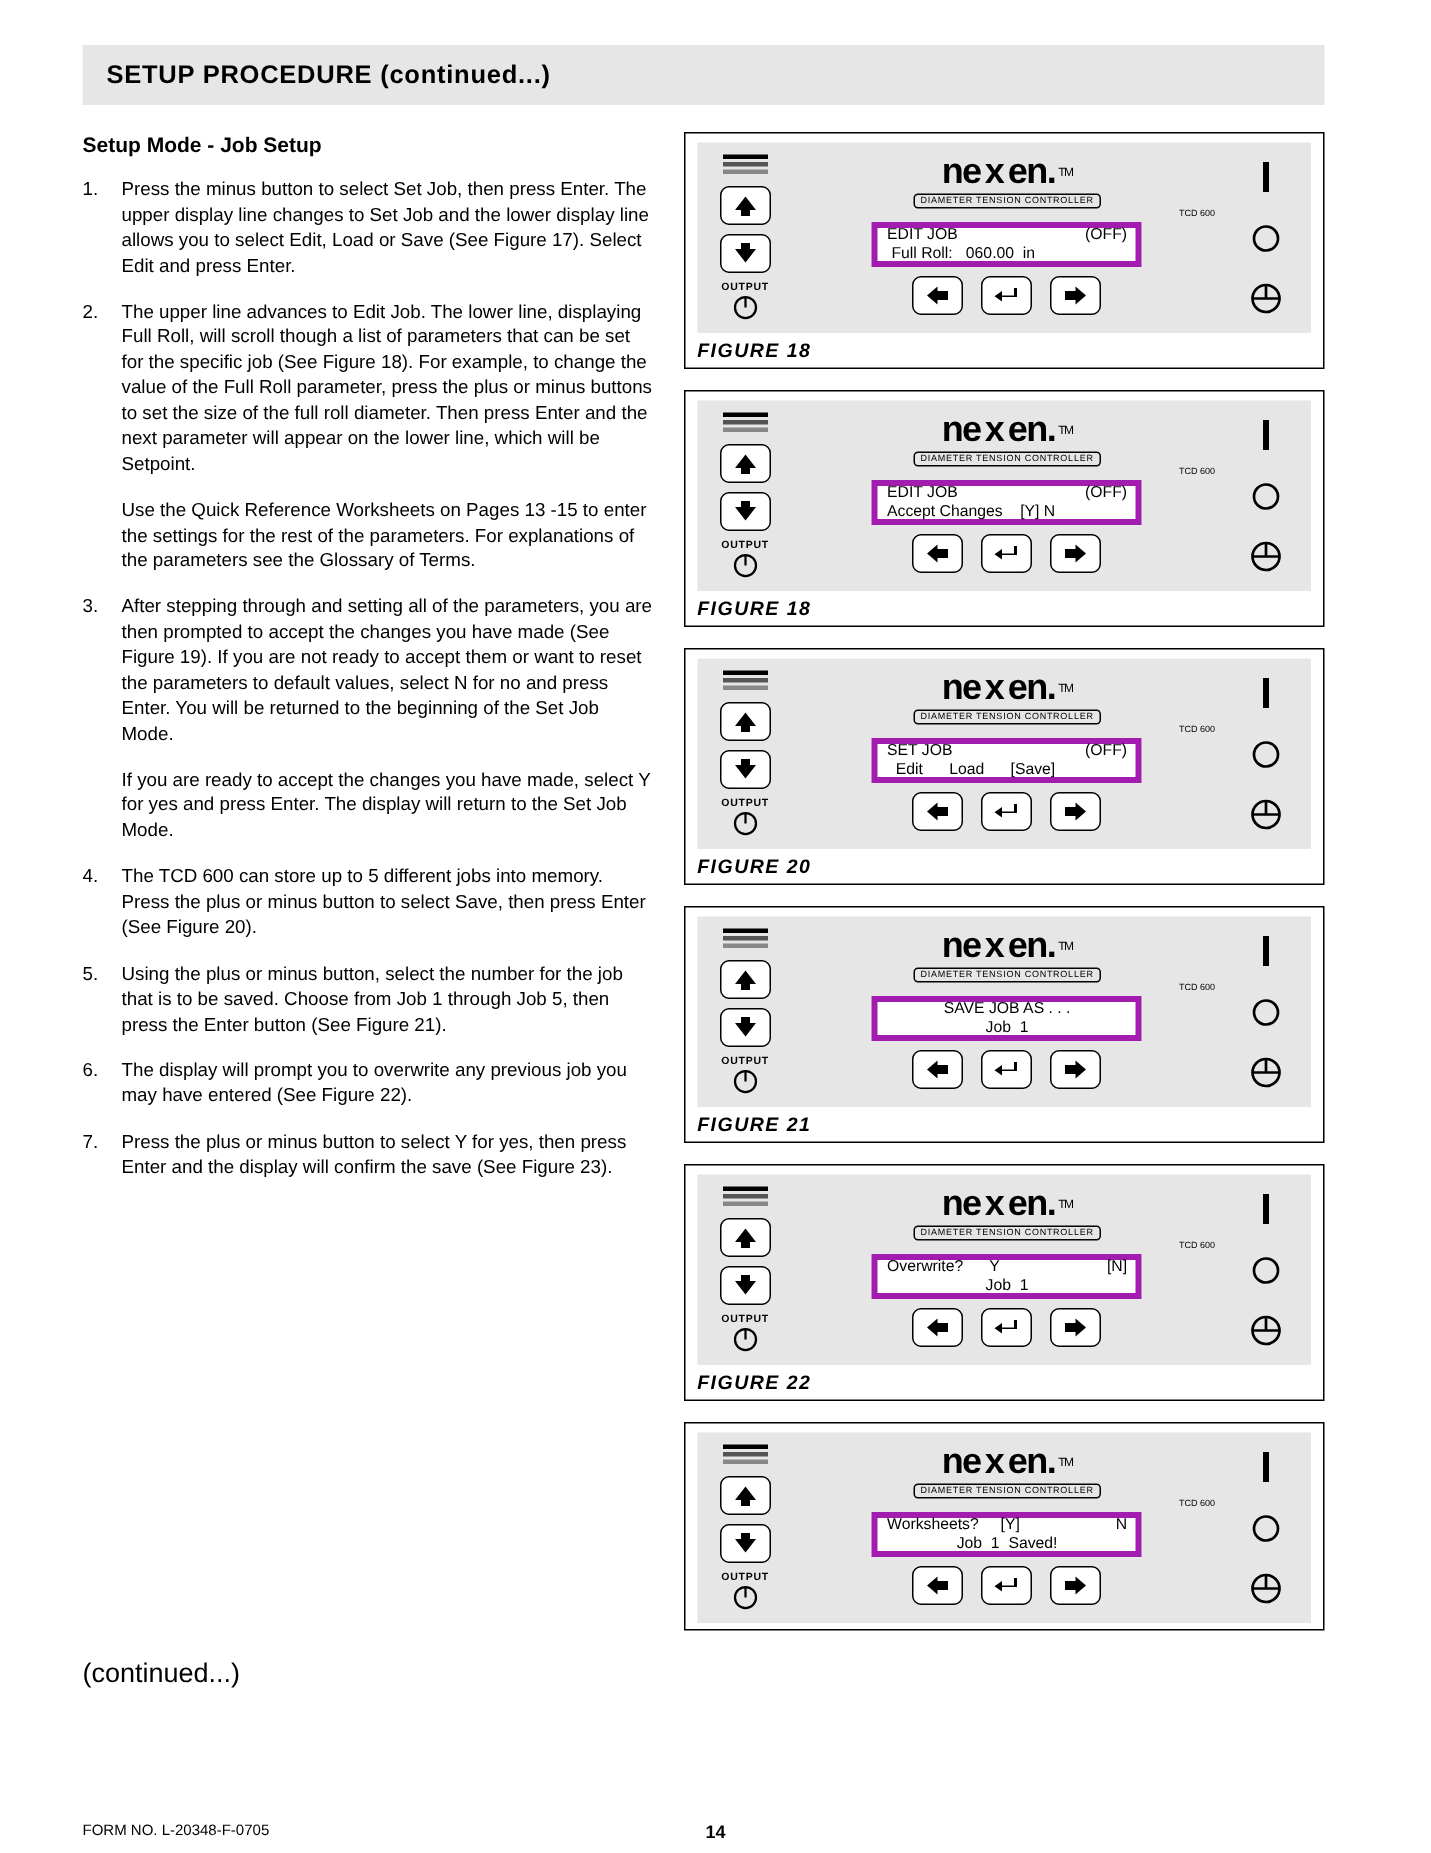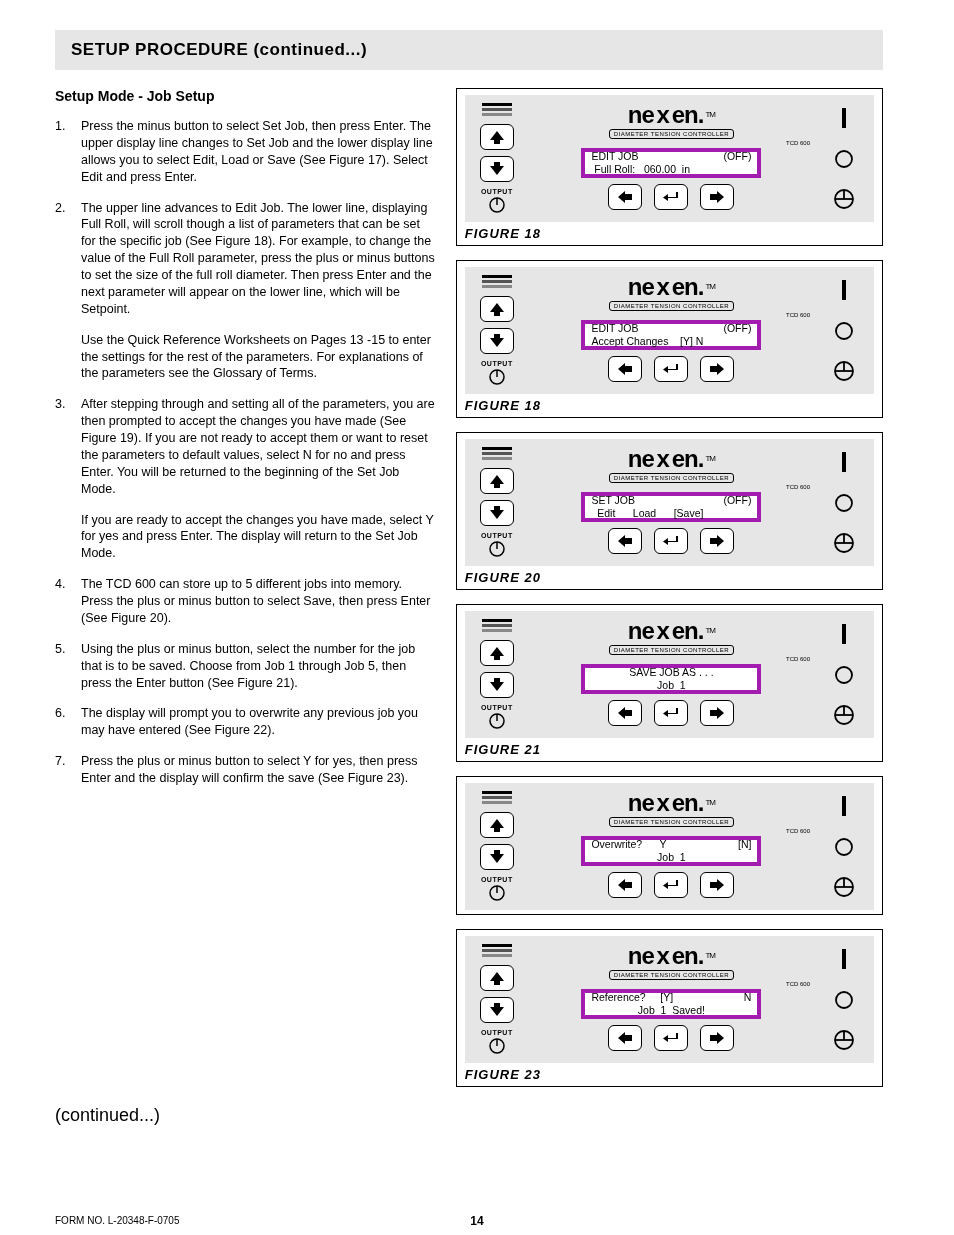--- a/index.html
+++ b/index.html
@@ -630,20 +630,21 @@
               </div>
               <div class="rbtn">
                 <svg width="24" height="24" viewBox="0 0 24 24">
                   <circle cx="12" cy="12" r="9" fill="none" stroke="#000" stroke-width="1.8"></circle>
                   <line x1="12" y1="3" x2="12" y2="12" stroke="#000" stroke-width="1.8"></line>
                   <line x1="3" y1="12" x2="21" y2="12" stroke="#000" stroke-width="1.8"></line>
                 </svg>
               </div>
             </div>
           </div>
+          <div class="fig-label">FIGURE 22</div>
         </div>
         <div class="fig-wrap">
           <div class="device">
             <div class="col-left">
               <div class="leftdash">
                 <span></span>
                 <span></span>
                 <span></span>
               </div>
               <div class="btn">
@@ -662,21 +663,21 @@
                     <circle cx="9" cy="9" r="7" fill="none" stroke="#000" stroke-width="1.5"></circle>
                     <line x1="9" y1="2" x2="9" y2="9" stroke="#000" stroke-width="1.5"></line>
                   </svg></div>
               </div>
             </div>
             <div class="col-mid">
               <div class="brand">ne<span class="x">x</span>en.<span class="tm">TM</span></div>
               <div class="subbrand">DIAMETER TENSION CONTROLLER</div>
               <div class="model">TCD 600</div>
               <div class="screen">
-                <div class="row"><span>Reference?     [Y]</span><span>N</span></div>
+                <div class="row"><span>Worksheets?     [Y]</span><span>N</span></div>
                 <div class="row" style="justify-content: center;">Job  1  Saved!</div>
               </div>
               <div class="navrow">
                 <div class="btn">
                   <svg width="18" height="14" viewBox="0 0 18 14">
                     <polygon points="2,7 9,1 9,4 16,4 16,10 9,10 9,13" fill="#000"></polygon>
                   </svg>
                 </div>
                 <div class="btn">
                   <svg width="20" height="14" viewBox="0 0 20 14">
@@ -703,21 +704,20 @@
               </div>
               <div class="rbtn">
                 <svg width="24" height="24" viewBox="0 0 24 24">
                   <circle cx="12" cy="12" r="9" fill="none" stroke="#000" stroke-width="1.8"></circle>
                   <line x1="12" y1="3" x2="12" y2="12" stroke="#000" stroke-width="1.8"></line>
                   <line x1="3" y1="12" x2="21" y2="12" stroke="#000" stroke-width="1.8"></line>
                 </svg>
               </div>
             </div>
           </div>
-          <div class="fig-label">FIGURE 23</div>
         </div>
       </div>
   </div>
 
   <div class="continued">(continued...)</div>
 
   <div class="footer">
     <span>FORM NO. L-20348-F-0705</span>
     <span class="pg">14</span>
     <span></span>

